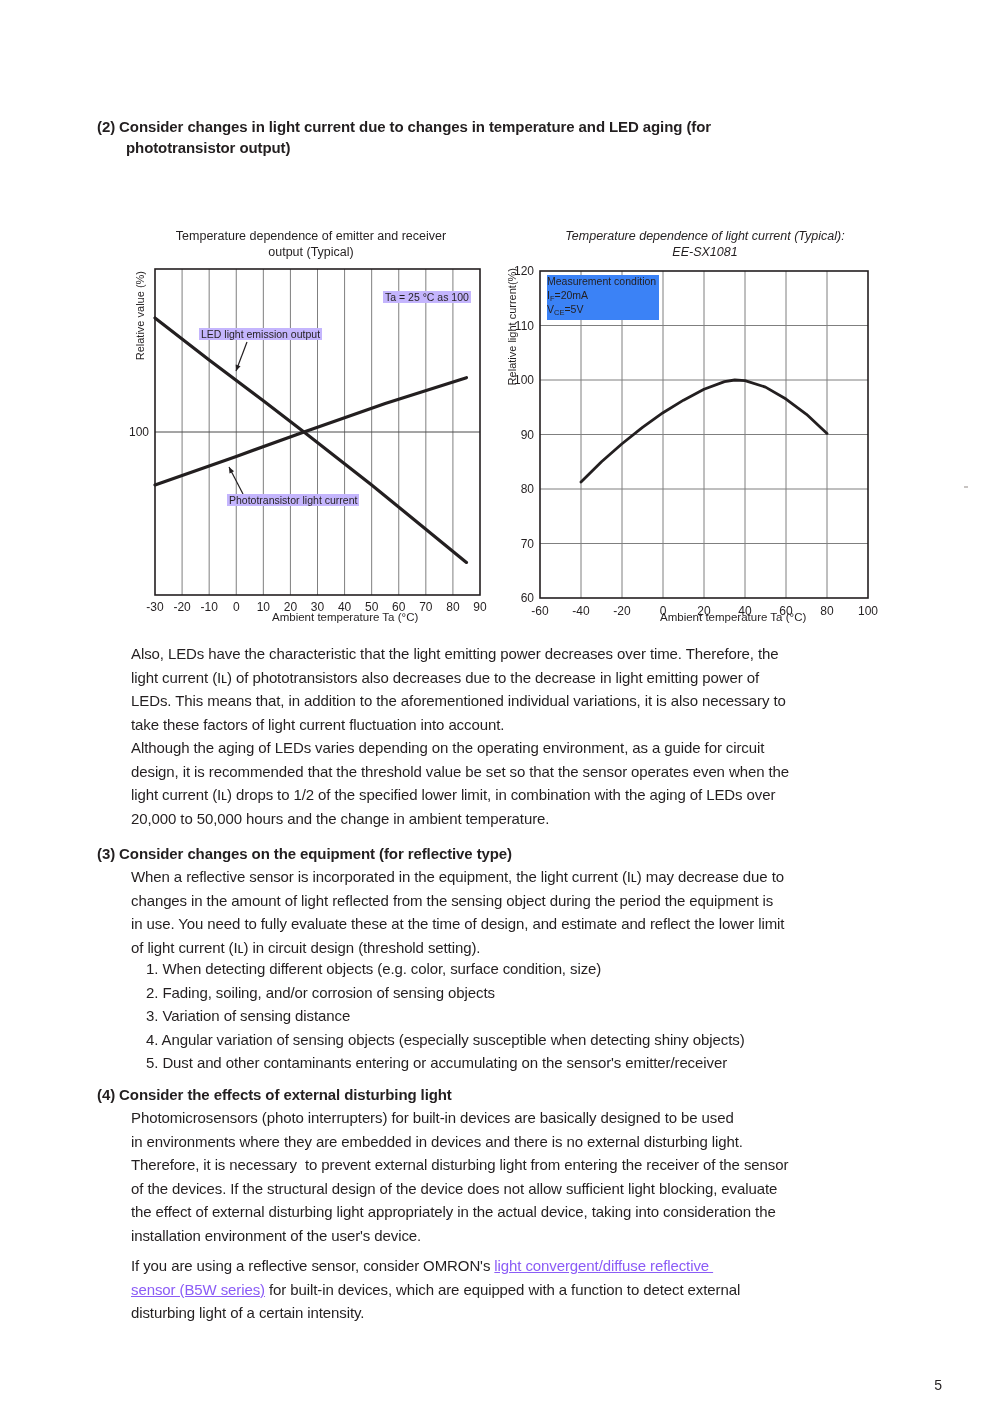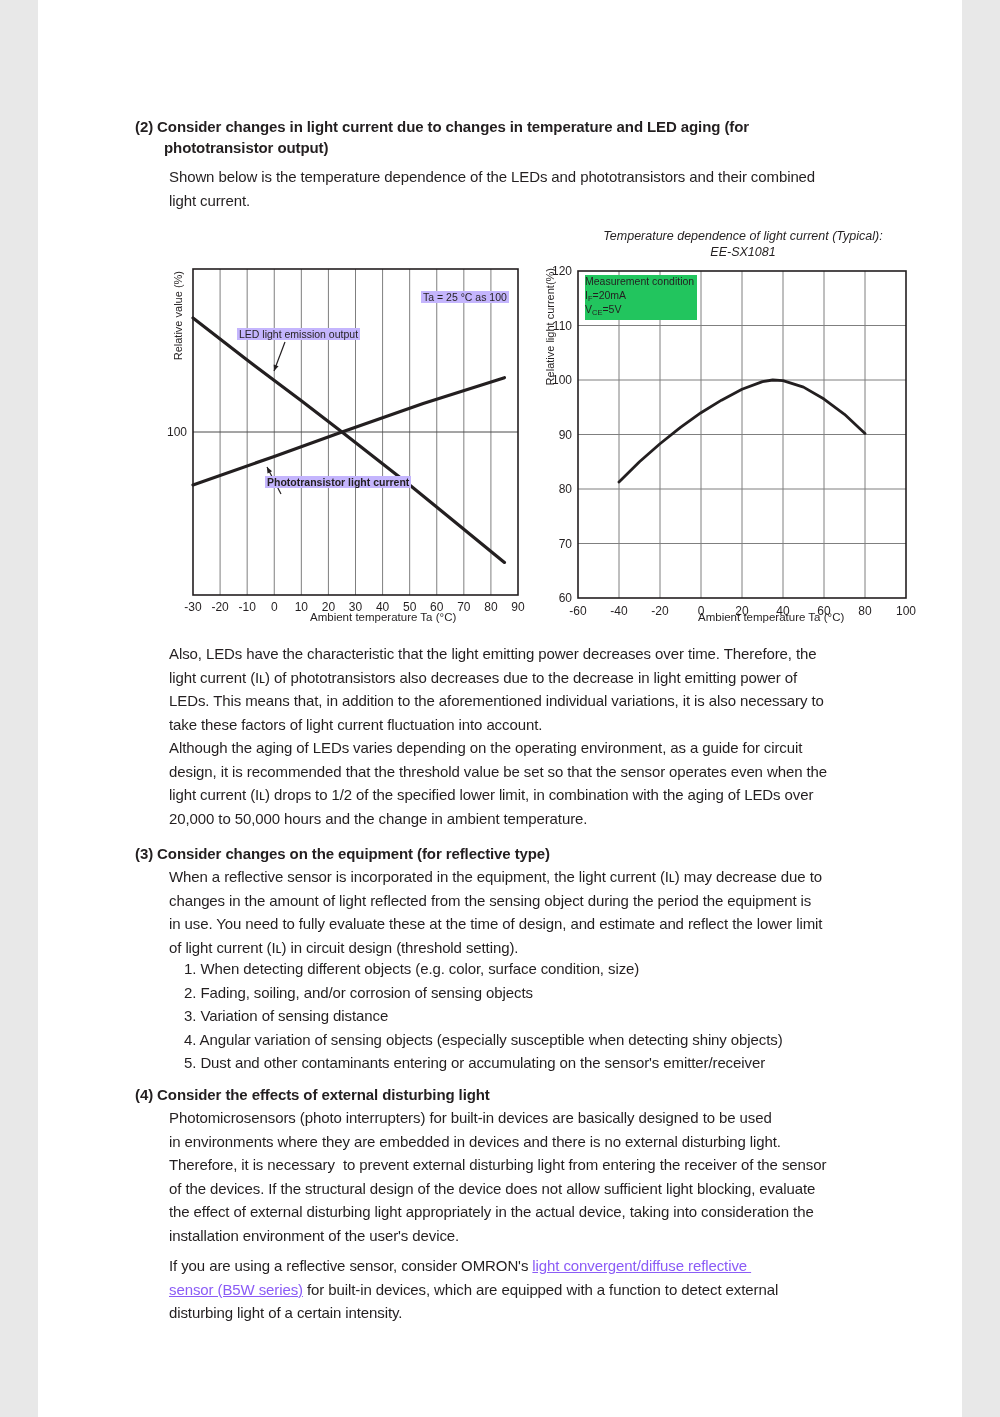--- a/index.html
+++ b/index.html
@@ -1,54 +1,54 @@
 <!DOCTYPE html>
 <html><head>
 <meta charset="utf-8">
 <style>
   html,body{margin:0;padding:0;background:#e8e8e8;}
   .page{
-    position:relative;width:924px;height:1417px;background:#ffffff;margin:0 auto;
+    position:relative;width:1000px;height:1417px;background:#ffffff;margin:0 auto;
     font-family:"Liberation Sans","DejaVu Sans",sans-serif;color:#231f20;overflow:hidden;
   }
   .abs{position:absolute;}
   .heading{
     font-weight:bold;font-size:15px;line-height:21px;letter-spacing:-0.1px;
     white-space:pre-wrap;padding-left:29px;text-indent:-29px;
   }
   .body-text{
     font-size:15px;line-height:23.5px;letter-spacing:-0.1px;white-space:pre-wrap;width:815px;
   }
   .list .item{font-size:15px;line-height:23.5px;letter-spacing:-0.1px;}
   .chart-title{
     font-size:12.5px;line-height:15.5px;text-align:center;white-space:pre-line;
   }
   .ylabel{
     font-size:11px;writing-mode:vertical-rl;transform:rotate(180deg);white-space:nowrap;
   }
   .xtitle{font-size:11.5px;width:210px;}
   .chart-note{font-size:10.5px;background:#c4b5fd;padding:0 2px;white-space:nowrap;line-height:12px;}
-  .meas{font-size:10.5px;line-height:13.5px;background:#22c55e;padding:0 3px 2px 0;}
+  .meas{font-size:10.5px;line-height:13.5px;background:#3b82f6;padding:0 3px 2px 0;}
   .meas .sub{font-size:7.5px;position:relative;top:2px;}
   svg text{font-family:"Liberation Sans","DejaVu Sans",sans-serif;font-size:12px;fill:#231f20;}
   .link{color:#8b5cf6;text-decoration:underline;cursor:pointer;}
   .pagenum{font-size:14px;width:24px;text-align:right;}
   .artifact{width:4px;height:2px;background:#c8c4c2;}
 </style>
 </head>
 <body>
 
 <div class="page">
 
   <div class="abs heading" style="left:97px;top:116px;width:820px;">(2) Consider changes in light current due to changes in temperature and LED aging (for
 phototransistor output)</div>
 
-  <div class="abs body-text" style="left:131px;top:165px;">Shown below is the temperature dependence of the LEDs and phototransistors and their combined
-light current.</div>
 
+  <div class="abs chart-title" style="left:125px;top:229px;width:372px;">Temperature dependence of emitter and receiver
+output (Typical)</div>
   <div class="abs chart-title" style="left:510px;top:229px;width:390px;font-style:italic;">Temperature dependence of light current (Typical):
 EE-SX1081</div>
 
   <svg id="svg-chart-left" class="abs" style="left:122px;top:258px;" width="375" height="372">
       <line x1="60.08333333333333" y1="11" x2="60.08333333333333" y2="337" stroke="#7f7f7f" stroke-width="1"></line>
       <line x1="87.16666666666666" y1="11" x2="87.16666666666666" y2="337" stroke="#7f7f7f" stroke-width="1"></line>
       <line x1="114.25" y1="11" x2="114.25" y2="337" stroke="#7f7f7f" stroke-width="1"></line>
       <line x1="141.33333333333331" y1="11" x2="141.33333333333331" y2="337" stroke="#7f7f7f" stroke-width="1"></line>
       <line x1="168.41666666666669" y1="11" x2="168.41666666666669" y2="337" stroke="#7f7f7f" stroke-width="1"></line>
       <line x1="195.5" y1="11" x2="195.5" y2="337" stroke="#7f7f7f" stroke-width="1"></line>
@@ -110,21 +110,21 @@
       <text x="34" y="235" text-anchor="end">80</text>
       <text x="34" y="180.5" text-anchor="end">90</text>
       <text x="34" y="126" text-anchor="end">100</text>
       <text x="34" y="71.5" text-anchor="end">110</text>
       <text x="34" y="17" text-anchor="end">120</text>
     </svg>
 
   <div class="abs ylabel" style="left:134px;top:271px;">Relative value (%)</div>
   <span class="abs chart-note" style="left:383px;top:291px;">Ta = 25 °C as 100</span>
   <span class="abs chart-note" style="left:199px;top:328px;">LED light emission output</span>
-  <span class="abs chart-note" style="left:227px;top:476px;font-weight:bold;">Phototransistor light current</span>
+  <span class="abs chart-note" style="left:227px;top:494px;">Phototransistor light current</span>
   <div class="abs xtitle" style="left:272px;top:611px;">Ambient temperature Ta (°C)</div>
 
   <div class="abs ylabel" style="left:506px;top:268px;">Relative light current(%)</div>
   <div class="abs meas" style="left:547px;top:275px;">
     <div>Measurement condition</div>
     <div><span>I</span><span class="sub">F</span><span>=20mA</span></div>
     <div><span>V</span><span class="sub">CE</span><span>=5V</span></div>
   </div>
   <div class="abs xtitle" style="left:660px;top:611px;">Ambient temperature Ta (°C)</div>
 

